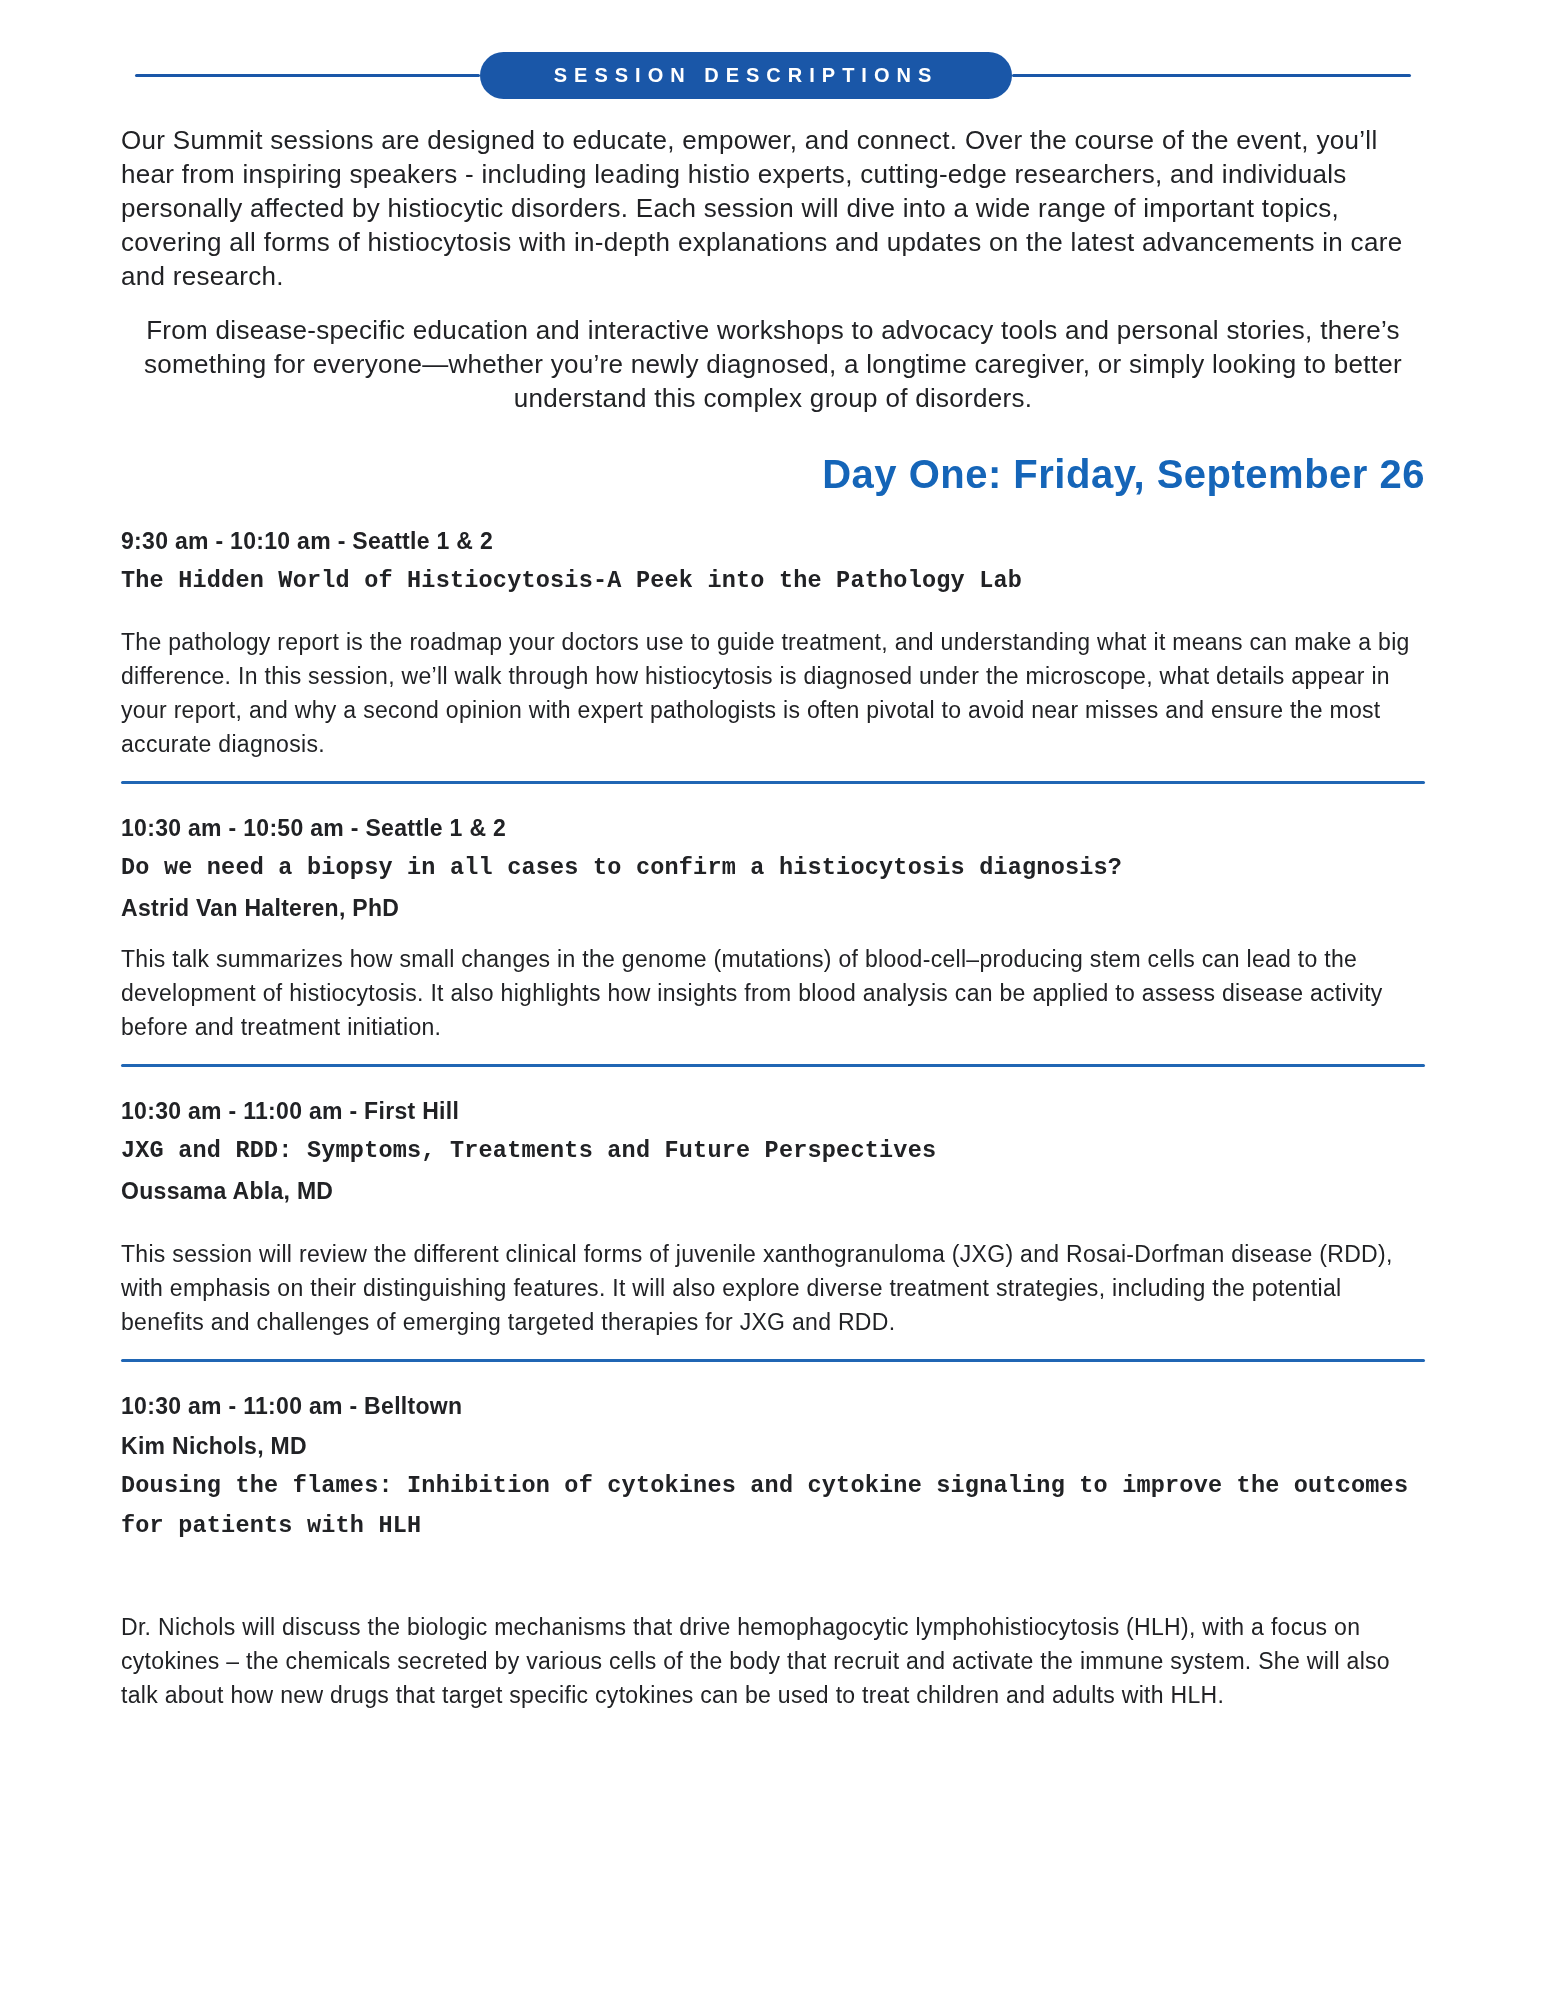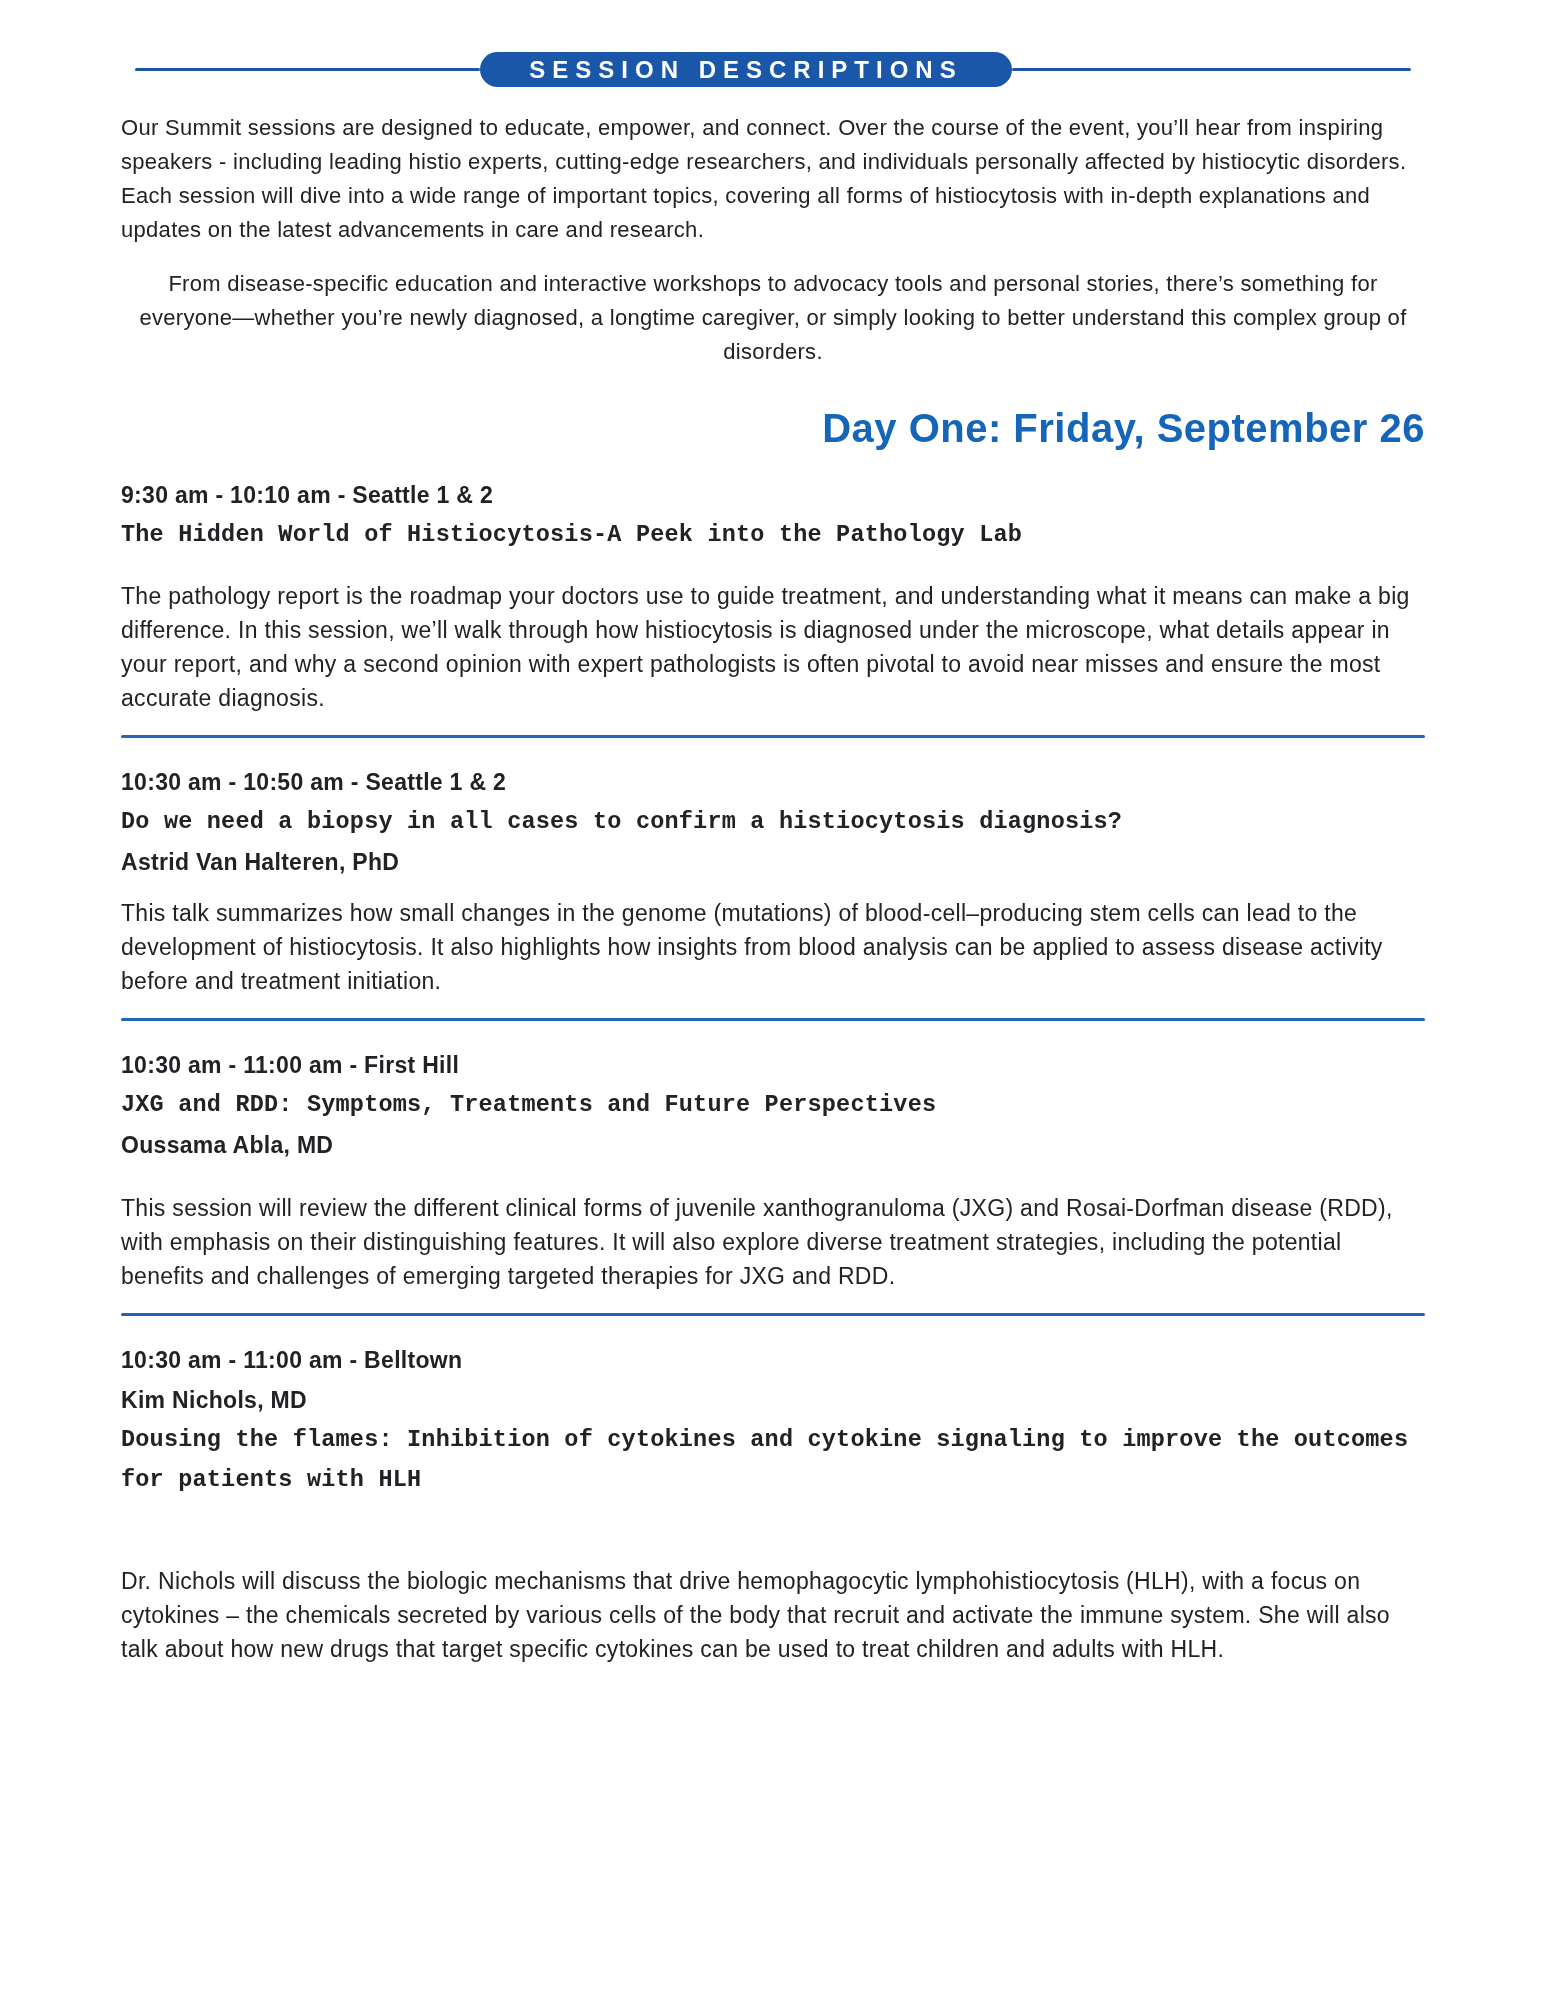--- a/index.html
+++ b/index.html
@@ -30,36 +30,36 @@
   }
   .header-line{
     height:3px;
     background:var(--brand-blue);
     border-radius:2px;
   }
   .header-line.left{width:345px;}
   .header-line.right{flex:1;}
   .header-badge{
     width:532px;
-    height:35px;
+    height:47px;
     border-radius:24px;
     background:var(--brand-blue);
     color:#ffffff;
     display:flex;
     align-items:center;
     justify-content:center;
     font-weight:bold;
-    font-size:24px;
+    font-size:20px;
     letter-spacing:7px;
     white-space:nowrap;
   }
   
   .intro{
     margin-top:24px;
-    font-size:22px;
+    font-size:26px;
     line-height:34px;
     letter-spacing:0.3px;
     max-width:1305px;
   }
   .intro + .intro{margin-top:20px;text-align:center;}
   .day-heading{
     margin-top:36px;
     text-align:right;
     font-size:40px;
     line-height:46px;

